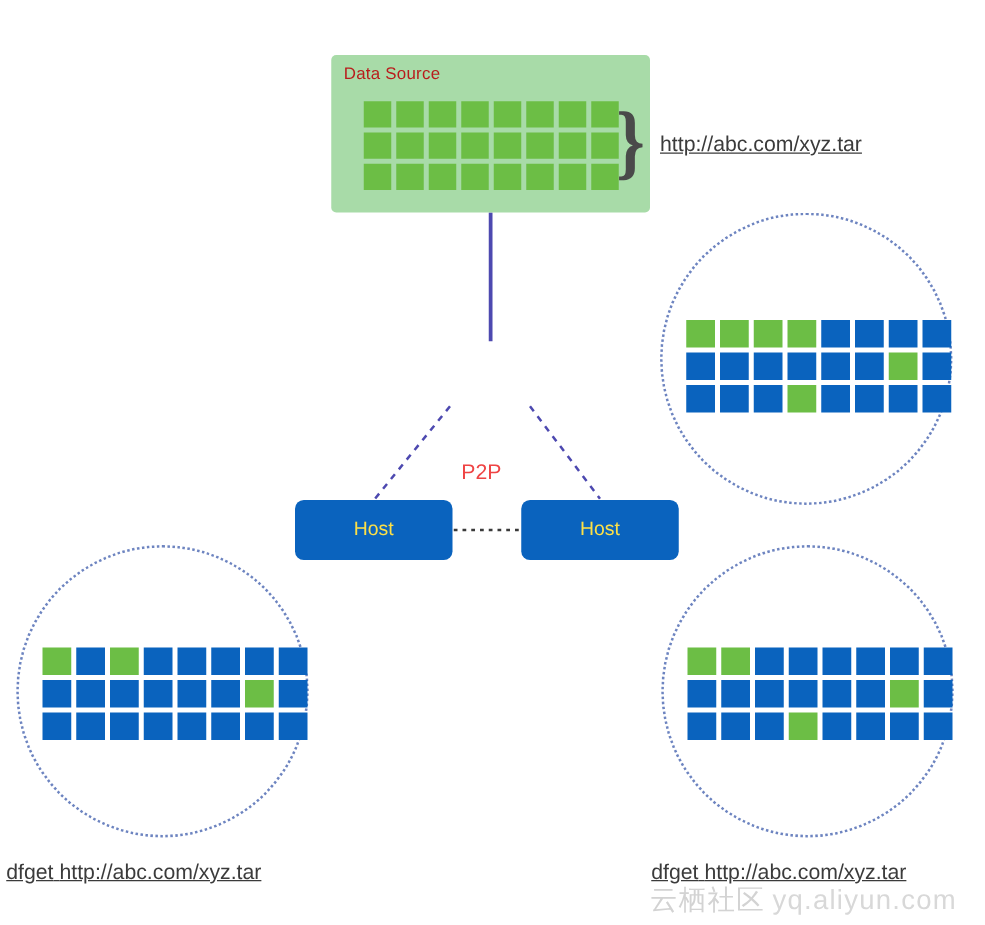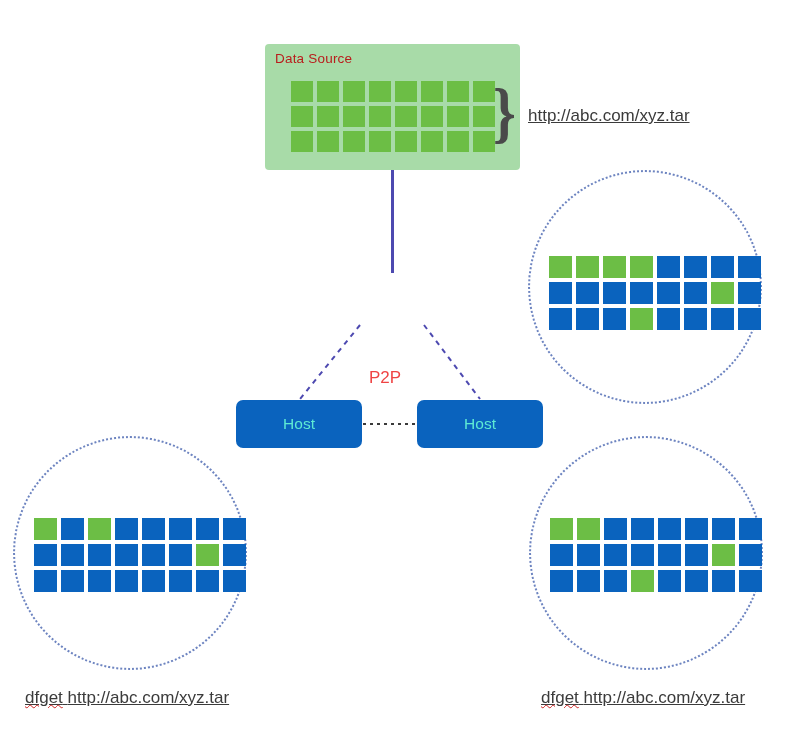--- a/index.html
+++ b/index.html
@@ -107,21 +107,21 @@
     align-items: center;
     justify-content: center;
     text-align: center;
   }
   .host-box {
     position: absolute;
     width: 126px;
     height: 48px;
     background: #0a63be;
     border-radius: 7px;
-    color: #5eead4;
+    color: #fde047;
     font-size: 15.5px;
     display: flex;
     align-items: center;
     justify-content: center;
   }
   .host-left  { left: 236px; top: 400px; }
   .host-right { left: 417px; top: 400px; }
 
   .p2p-label {
     position: absolute;
@@ -159,25 +159,23 @@
   .cmd-label {
     position: absolute;
     font-size: 17px;
     color: #3b3b3b;
     text-decoration: underline;
     white-space: nowrap;
   }
   .cmd-left  { left: 5px;   top: 688px; }
   .cmd-right { left: 521px; top: 688px; }
   .misspelled {
-    text-decoration: underline;
     text-decoration-style: wavy;
     text-decoration-color: #cc2222;
     text-decoration-thickness: 1px;
-    margin-left: 20px;
   }
 
   
   .watermark {
     position: absolute;
     left: 520px;
     top: 705px;
     font-size: 22px;
     color: #d8d8d8;
     letter-spacing: 1px;
@@ -329,14 +327,17 @@
 
   <div class="cmd-label cmd-left">
     <span class="misspelled">dfget</span>
     <span>http://abc.com/xyz.tar</span>
   </div>
   <div class="cmd-label cmd-right">
     <span class="misspelled">dfget</span>
     <span>http://abc.com/xyz.tar</span>
   </div>
 
+  <div class="watermark">
+    <span class="wm-cn">云栖社区</span><span>yq.aliyun.com</span>
+  </div>
 
 </div>
 
 </body></html>

